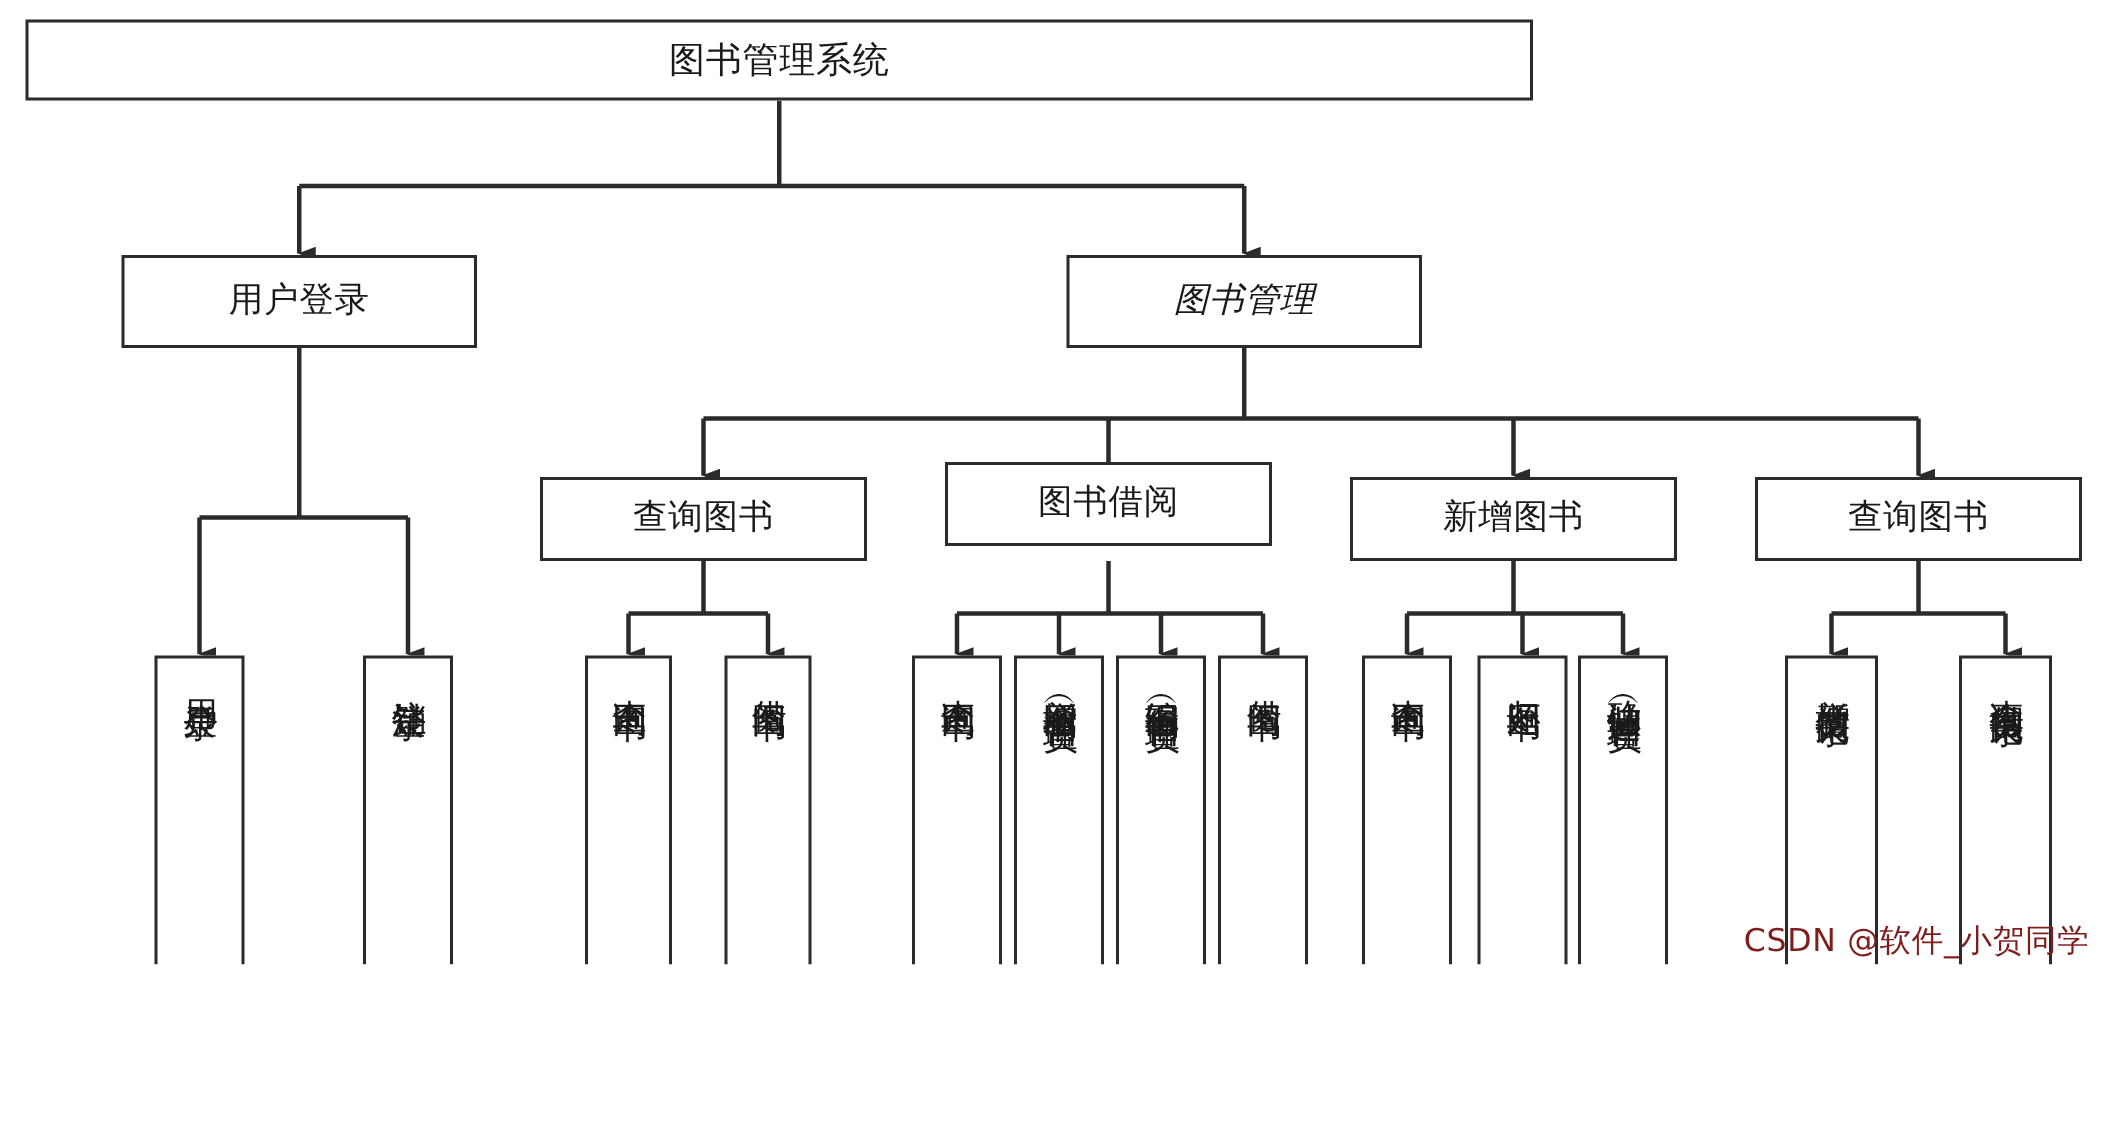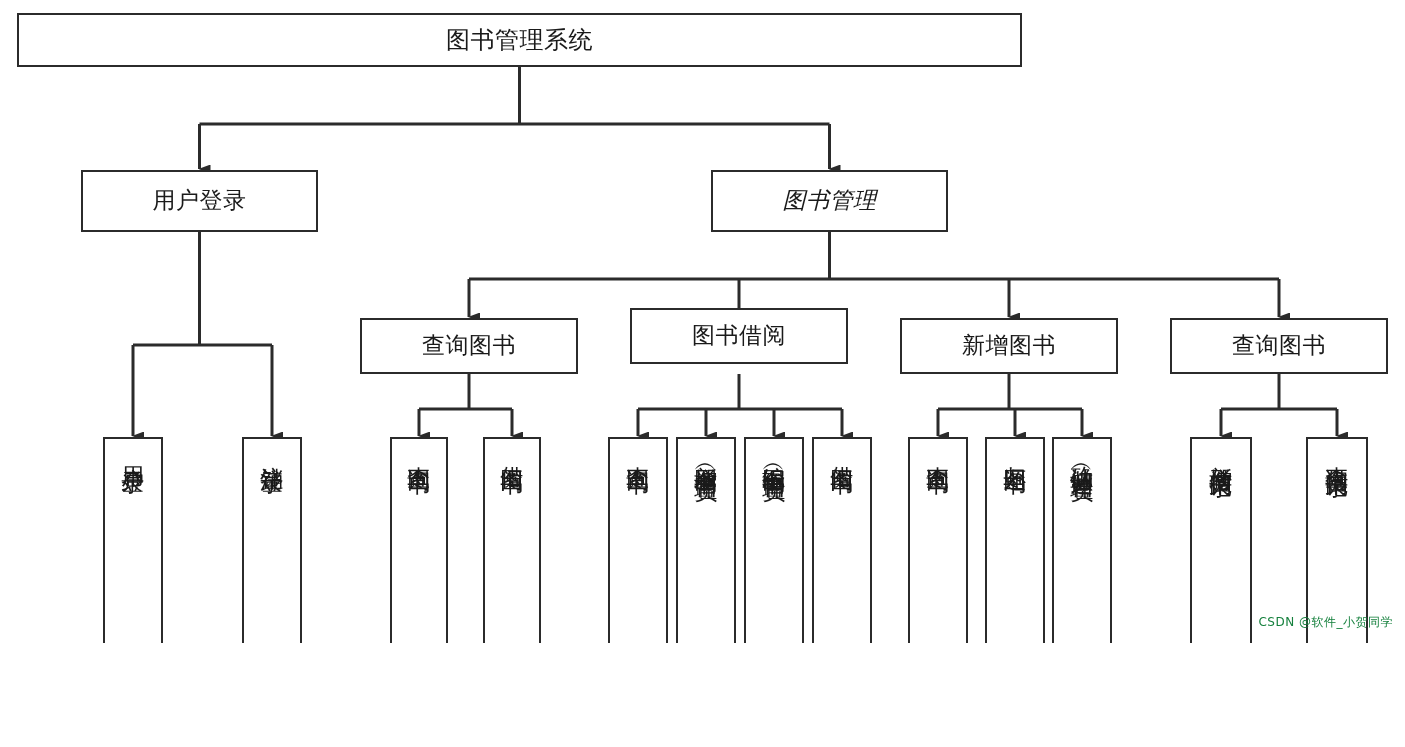--- a/index.html
+++ b/index.html
@@ -59,23 +59,23 @@
     text-orientation: upright;
     font-size: 23px;
     line-height: 1.16;
     letter-spacing: 2px;
     height: auto;
     max-height: 100%;
   }
   #watermark {
     position: absolute;
     right: 12px;
-    bottom: 12px;
-    font-size: 12px;
-    color: #15803d;
+    bottom: 2px;
+    font-size: 21px;
+    color: #7f1d1d;
     letter-spacing: 0.5px;
     z-index: 3;
     white-space: nowrap;
     pointer-events: none;
   }
 </style>
 </head>
 <body>
 
 <div id="diagram-root">

